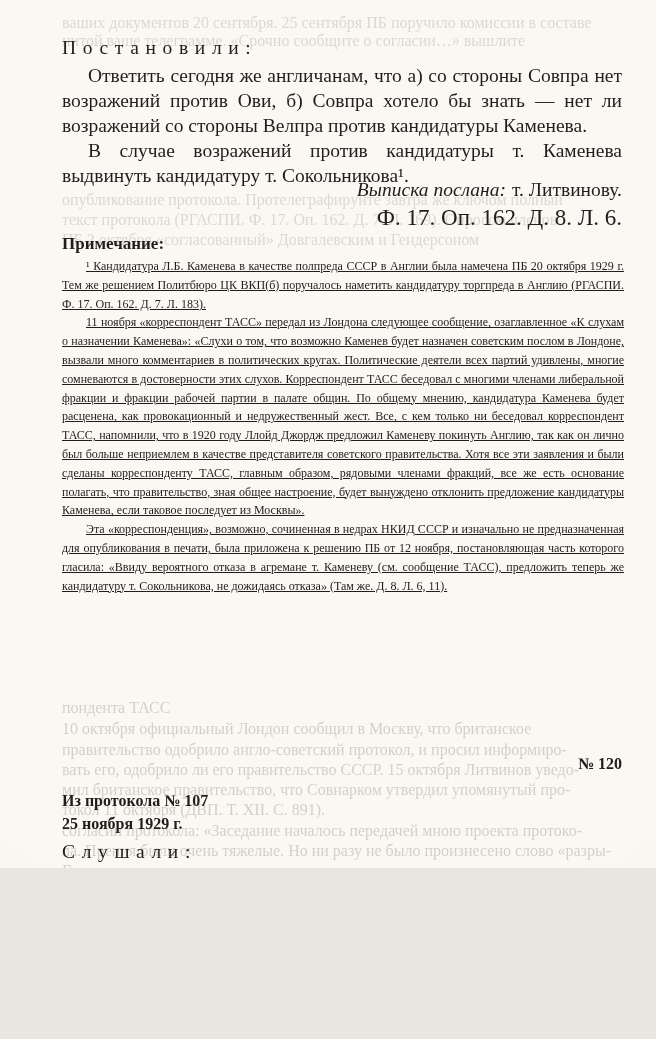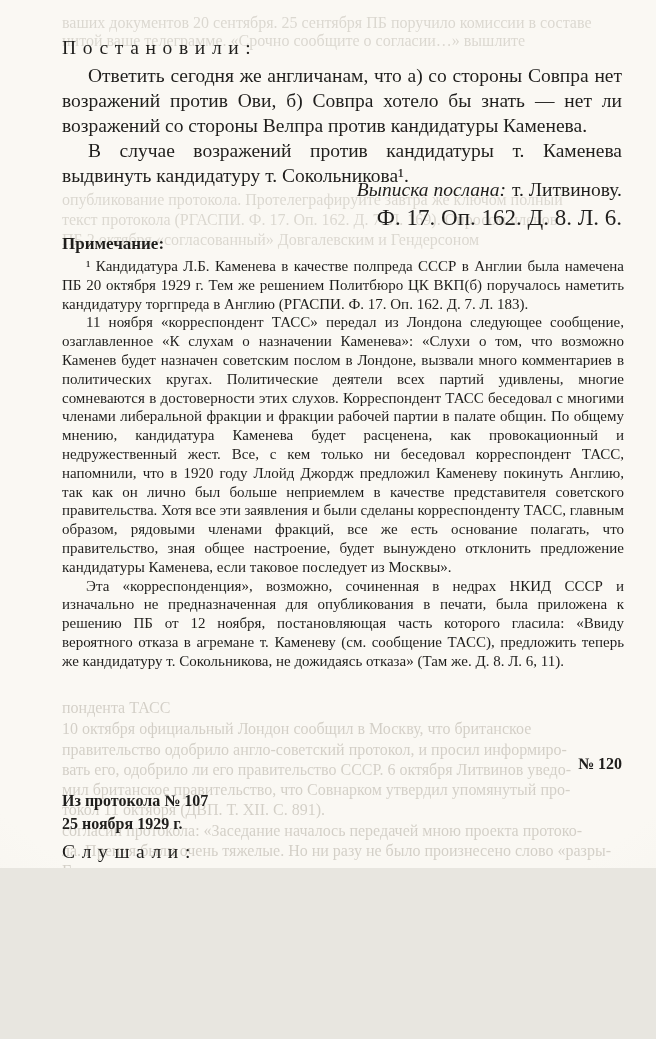--- a/index.html
+++ b/index.html
@@ -18,21 +18,21 @@
     font-size:19.5px;line-height:24px;letter-spacing:0.34em;
     white-space:nowrap;
   }
   .body-text{font-size:19.5px;line-height:25px;text-align:justify;}
   .body-text p{margin:0;text-indent:26px;}
   .vypiska{font-size:19.5px;line-height:25px;text-align:right;}
   .vypiska .label{font-style:italic;}
   .vypiska .value{margin-left:6px;}
   .archive-ref{font-size:23px;line-height:25px;text-align:right;}
   .notes-heading{font-size:17px;line-height:24px;font-weight:bold;}
-  .footnotes{font-size:15px;line-height:18.8px;text-align:justify;}
+  .footnotes{font-size:12px;line-height:18.8px;text-align:justify;text-decoration:underline;}
   .footnotes p{margin:0;text-indent:24px;}
   .doc-number{font-size:16px;line-height:24px;font-weight:bold;text-align:right;}
   .protocol-source{font-size:16px;line-height:23px;font-weight:bold;}
   .bottom-text{font-size:19.5px;line-height:21.5px;text-align:justify;}
   .bottom-text p{margin:0;text-indent:26px;}
   .page-number{font-size:17px;line-height:20px;}
   
   .ghosts{position:absolute;inset:0;pointer-events:none;}
   .ghost-line{
     position:absolute;left:62px;width:560px;
@@ -50,21 +50,21 @@
 
   <div class="ghosts">
     <div class="ghost-line" style="top:13px">ваших документов 20 сентября. 25 сентября ПБ поручило комиссии в составе</div>
     <div class="ghost-line" style="top:31px">нитой ваше телеграмме. «Срочно сообщите о согласии…» вышлите</div>
     <div class="ghost-line" style="top:190px">опубликование протокола. Протелеграфируйте завтра же ключом полный</div>
     <div class="ghost-line" style="top:210px">текст протокола (РГАСПИ. Ф. 17. Оп. 162. Д. 7. Л. 169). Опросом членов</div>
     <div class="ghost-line" style="top:230px">ПБ 2 октября «согласованный» Довгалевским и Гендерсоном</div>
     <div class="ghost-line ghost-strong" style="top:698px">пондента ТАСС</div>
     <div class="ghost-line ghost-strong" style="top:719px">10 октября официальный Лондон сообщил в Москву, что британское</div>
     <div class="ghost-line ghost-strong" style="top:740px">правительство одобрило англо-советский протокол, и просил информиро-</div>
-    <div class="ghost-line ghost-strong" style="top:760px">вать его, одобрило ли его правительство СССР. 6 октября Литвинов уведо-</div>
+    <div class="ghost-line ghost-strong" style="top:760px">вать его, одобрило ли его правительство СССР. 15 октября Литвинов уведо-</div>
     <div class="ghost-line ghost-strong" style="top:780px">мил британское правительство, что Совнарком утвердил упомянутый про-</div>
     <div class="ghost-line ghost-strong" style="top:800px">токол 11 октября (ДВП. Т. XII. С. 891).</div>
     <div class="ghost-line ghost-strong" style="top:821px">согласии протокола: «Заседание началось передачей мною проекта протоко-</div>
     <div class="ghost-line ghost-strong" style="top:841px">ла. Прения были очень тяжелые. Но ни разу не было произнесено слово «разры-</div>
     <div class="ghost-line ghost-strong" style="top:861px">Гендерсон, настаивая, выражал уверенность, что его многочисленные уступки</div>
     <div class="ghost-line ghost-strong" style="top:881px">не встретили замечаний с моей стороны и что, выйдя в коридор, я теперь</div>
     <div class="ghost-line ghost-strong" style="top:901px">коридором, я теперь привожу его к принятию каждого пункта</div>
     <div class="ghost-line ghost-strong" style="top:921px">ряде взаимных уступок стороны пришли к согласию. 2 ок-</div>
     <div class="ghost-line ghost-strong" style="top:941px">тября текст протокола был подписан в Брайтоне Гендерсоном и отправ-</div>
     <div class="ghost-line ghost-strong" style="top:961px">лен для подписи Довгалевскому. После</div>

